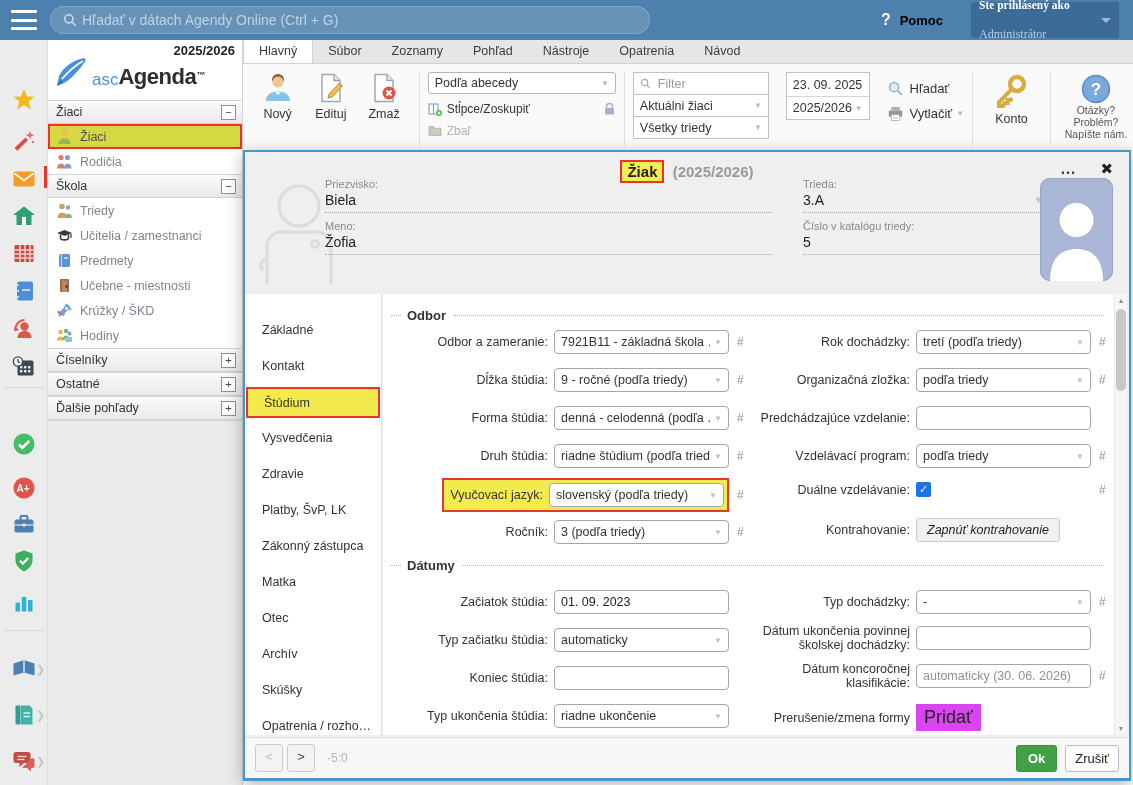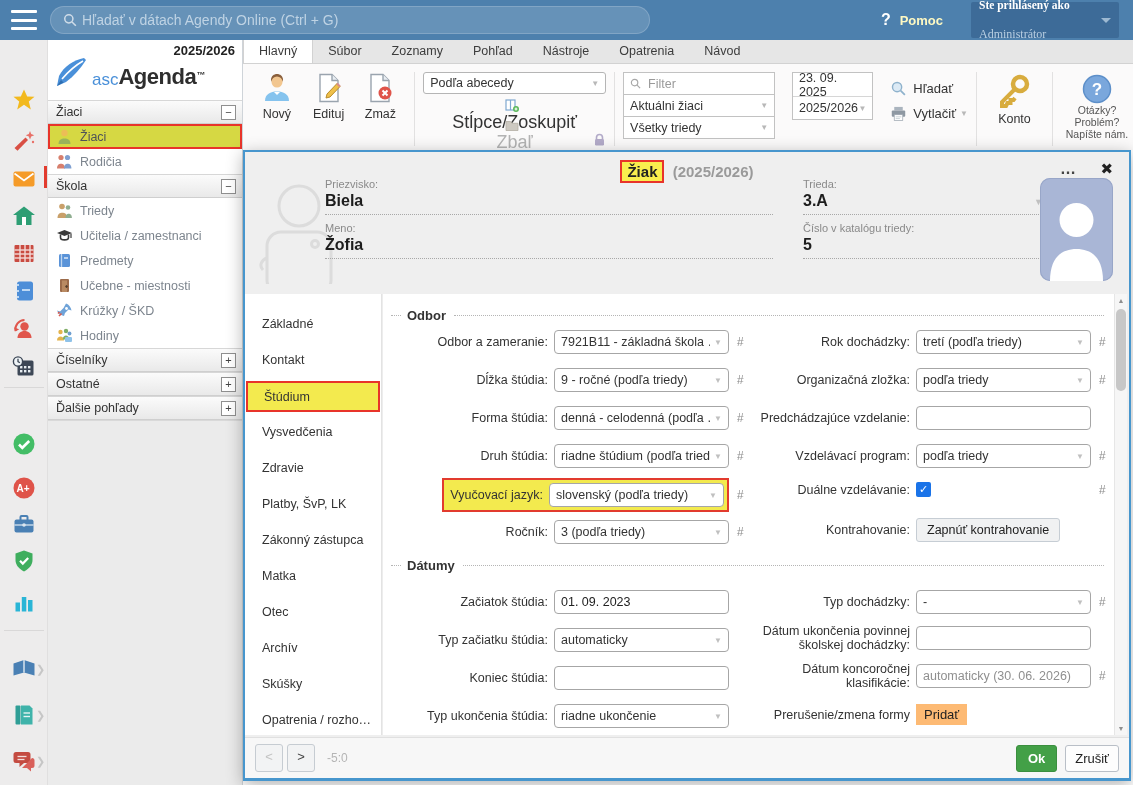--- a/index.html
+++ b/index.html
@@ -11,21 +11,21 @@
   
   .topbar{left:0;top:0;width:1133px;height:40px;background:#4d80ad;display:flex;align-items:center;}
   .burger{width:26px;height:20px;margin-left:11px;display:flex;flex-direction:column;justify-content:space-between;cursor:pointer;}
   .burger i{display:block;height:3px;background:#fff;border-radius:1px;}
   .searchpill{margin-left:13px;width:600px;height:28px;border-radius:15px;background:rgba(255,255,255,.14);
     border:1px solid rgba(255,255,255,.18);display:flex;align-items:center;padding:0 12px;box-sizing:border-box;}
   .searchpill input{flex:1;background:transparent;border:none;outline:none;color:#ffffff;font-size:14px;margin-left:3px;}
   .searchpill input::placeholder{color:#bfd3e4;}
   .tb-right{margin-left:auto;display:flex;align-items:center;}
   .helpq{color:#fff;font-weight:bold;font-size:16px;margin-right:9px;}
-  .helplbl{color:#fef9c3;font-weight:bold;font-size:13px;margin-right:28px;cursor:pointer;}
+  .helplbl{color:#000000;font-weight:bold;font-size:13px;margin-right:28px;cursor:pointer;}
   .acct{width:148px;height:36px;background:#3d6b98;margin-right:14px;border-radius:2px;display:flex;align-items:center;
     padding:0 8px;box-sizing:border-box;cursor:pointer;}
   .acct .lines{flex:1;font-family:Liberation Serif, serif;}
   .acct .l1{color:#fff;font-weight:bold;font-size:11.5px;}
   .acct .l2{color:#b9cfe2;font-size:12px;margin-top:16px;}
   .acct .car{width:0;height:0;border-left:5px solid transparent;border-right:5px solid transparent;border-top:5px solid #9db9d2;}
 
   
   .rail{left:0;top:40px;width:48px;height:745px;background:#edecec;border-right:1px solid #e0dfdf;box-sizing:border-box;}
   .ric{position:absolute;left:12px;width:24px;height:24px;cursor:pointer;}
@@ -56,24 +56,24 @@
   .mtab{padding:0 15px;font-size:12.5px;color:#3c3c3c;line-height:23px;cursor:pointer;}
   .mtab.active{background:#fff;border-left:1px solid #d2d2d2;border-right:1px solid #d2d2d2;}
   .toolbar{left:243px;top:64px;width:890px;height:86px;background:#fbfafa;display:flex;align-items:stretch;padding:4px 0 0 8px;box-sizing:border-box;}
   .tsep{width:1px;background:#e2e1e1;margin:4px 8px;}
   .bigbtn{width:56px;display:flex;flex-direction:column;align-items:center;padding-top:4px;cursor:pointer;}
   .bigbtn .lbl{font-size:12.5px;color:#333;margin-top:3px;}
   .g2{width:198px;padding-top:4px;}
   .selbox{height:22px;border:1px solid #b5b5b5;border-radius:3px;background:#fff;display:flex;align-items:center;
     padding:0 6px;font-size:12.5px;color:#333;cursor:pointer;box-sizing:border-box;}
   .selbox .cv{margin-left:auto;color:#b8b8b8;font-size:8px;}
-  .g2row{display:flex;align-items:center;height:22px;font-size:18px;color:#333;cursor:pointer;flex-direction:column;}
+  .g2row{display:flex;align-items:center;height:22px;font-size:12px;color:#333;cursor:pointer;}
   .g2row.gray{color:#b3b3b3;}
   .g2row .ricn{margin-right:5px;}
-  .stack{width:152px;padding-top:4px;}
+  .stack{width:136px;padding-top:4px;}
   .scell{height:23px;border:1px solid #c2c2c2;background:#fff;display:flex;align-items:center;padding:0 6px;
     font-size:12.5px;color:#333;box-sizing:border-box;margin-top:-1px;cursor:pointer;}
   .scell:first-child{margin-top:0;}
   .scell input{border:none;outline:none;flex:1;font-size:12.5px;margin-left:5px;background:transparent;}
   .scell input::placeholder{color:#9a9a9a;}
   .datebox{width:86px;border:1px solid #c2c2c2;background:#fff;margin-top:4px;align-self:flex-start;}
   .dcell{height:23px;display:flex;align-items:center;padding:0 6px;font-size:12.5px;color:#333;box-sizing:border-box;cursor:pointer;}
   .dcell+.dcell{border-top:1px solid #d6d6d6;}
   .g5{padding-top:8px;}
   .g5row{display:flex;align-items:center;height:25px;font-size:13px;color:#333;cursor:pointer;}
@@ -91,25 +91,25 @@
     box-shadow:0 4px 16px rgba(0,0,0,.3);border-bottom-width:3px;}
   .dtitle-row{position:absolute;left:0;right:0;top:8px;text-align:center;font-size:15px;}
   .dtitle{display:inline-block;background:#f9ee4e;border:2px solid #e8342a;font-weight:bold;color:#222;padding:1px 5px;}
   .dtitle-suffix{color:#9a9a9a;font-weight:bold;margin-left:4px;}
   .dmore{position:absolute;right:52px;top:8px;color:#444;font-weight:bold;font-size:16px;letter-spacing:1px;cursor:pointer;}
   .dclose{position:absolute;right:16px;top:8px;color:#222;font-weight:bold;font-size:15px;cursor:pointer;}
   .sketch{position:absolute;left:14px;top:28px;}
   .hfcol{position:absolute;top:26px;}
   .hf{margin-bottom:7px;position:relative;}
   .hf .flab{font-size:11px;color:#8a8a8a;}
-  .hf .fval{font-size:16px;font-weight:bold;color:#1d1d1d;padding:2px 0 4px 0;border-bottom:1px dotted #a8a8a8;}
+  .hf .fval{font-size:14px;font-weight:normal;color:#1d1d1d;padding:2px 0 4px 0;border-bottom:1px dotted #a8a8a8;}
   .hf .fcaret{position:absolute;right:2px;bottom:8px;color:#c0c0c0;font-size:9px;}
   .avatar{position:absolute;right:16px;top:26px;width:73px;height:103px;border-radius:10px;background:#a9b6d6;overflow:hidden;
     box-shadow:inset 0 0 0 1px #98a6c8;}
-  .dtabs{position:absolute;left:0;top:142px;bottom:43px;width:137px;background:#fff;border-right:1px solid #e3e3e3;box-sizing:border-box;padding-top:12px;}
+  .dtabs{position:absolute;left:0;top:142px;bottom:43px;width:137px;background:#fff;border-right:1px solid #e3e3e3;box-sizing:border-box;padding-top:18px;}
   .dtab{height:36px;display:flex;align-items:center;padding-left:17px;font-size:12.5px;color:#333;cursor:pointer;box-sizing:border-box;}
   .dtab.active{background:#f3ea4e;border:2px solid #e8342a;height:31px;margin:3px 1px 2px 1px;padding-left:16px;}
   .dform{position:absolute;left:137px;top:142px;right:15px;bottom:43px;background:#fff;border-left:1px solid #ededed;overflow:hidden;}
   .fsec{position:absolute;left:8px;right:10px;display:flex;align-items:center;font-size:13px;font-weight:bold;color:#333;}
   .fsec .pre{width:10px;border-bottom:1px dotted #b5b5b5;margin-right:6px;}
   .fsec .post{flex:1;border-bottom:1px dotted #b5b5b5;margin-left:8px;}
   .frow{position:absolute;display:flex;align-items:center;width:358px;}
   .frow .flabel{flex:1;text-align:right;font-size:12.5px;color:#333;padding-right:6px;line-height:14px;}
   .ctl{width:175px;box-sizing:border-box;flex:none;}
   .fselect{height:24px;border:1px solid #a6a6a6;border-radius:4px;background:#fff;display:flex;align-items:center;
@@ -118,22 +118,22 @@
   .fselect .cv{color:#c0c0c0;font-size:8px;margin-left:4px;}
   .finput{height:24px;border:1px solid #a6a6a6;border-radius:4px;background:#fff;font-size:12.5px;color:#222;
     padding:0 6px;outline:none;width:175px;box-sizing:border-box;flex:none;}
   .finput.gray{color:#8f8f8f;}
   .hash{width:14px;text-align:center;color:#8f8f8f;font-size:12px;font-style:italic;margin-left:4px;flex:none;}
   .hlbox{display:flex;align-items:center;background:#f3ea4e;border:2px solid #e23b2e;padding:3px 3px;margin-right:0;}
   .hlbox .flabel{flex:none;width:96px;}
   .chk{width:15px;height:15px;background:#1a73e8;border-radius:2px;color:#fff;font-size:11px;font-weight:bold;
     text-align:center;line-height:15px;cursor:pointer;}
   .smallbtn{background:#f0f1f2;border:1px solid #c6cdd4;border-radius:3px;font-size:12.5px;color:#222;
-    padding:4px 10px;cursor:pointer;}
-  .addbtn{background:#fdba74;border:none;font-size:13px;color:#222;padding:3px 8px;cursor:pointer;}
+    padding:4px 10px;cursor:pointer;font-style:italic;}
+  .addbtn{background:#d946ef;border:none;font-size:18px;color:#222;padding:3px 8px;cursor:pointer;}
   .vscroll{position:absolute;right:2px;top:142px;bottom:43px;width:13px;background:#f6f6f6;border-left:1px solid #e6e6e6;box-sizing:border-box;}
   .varr{position:absolute;left:0;width:12px;height:13px;color:#8f8f8f;font-size:7px;text-align:center;line-height:13px;cursor:pointer;}
   .vthumb{position:absolute;left:1px;top:15px;width:10px;height:82px;background:#c7c7c7;border-radius:5px;cursor:pointer;}
   .dfooter{position:absolute;left:0;right:0;bottom:0;height:41px;background:#f7f7f7;border-top:1px solid #e0e0e0;
     display:flex;align-items:center;padding:0 10px;box-sizing:border-box;}
   .navbtn{width:26px;height:26px;border:1px solid #c6ccd2;background:#f2f3f4;border-radius:3px;font-size:13px;
     text-align:center;line-height:24px;cursor:pointer;margin-right:4px;color:#444;}
   .navbtn.dis{color:#c3c3c3;cursor:default;}
   .counter{color:#b5b5b5;font-size:12px;margin-left:8px;}
   .okbtn{margin-left:auto;background:#43a047;border:1px solid #3b8f3f;color:#fff;font-weight:bold;font-size:13px;

